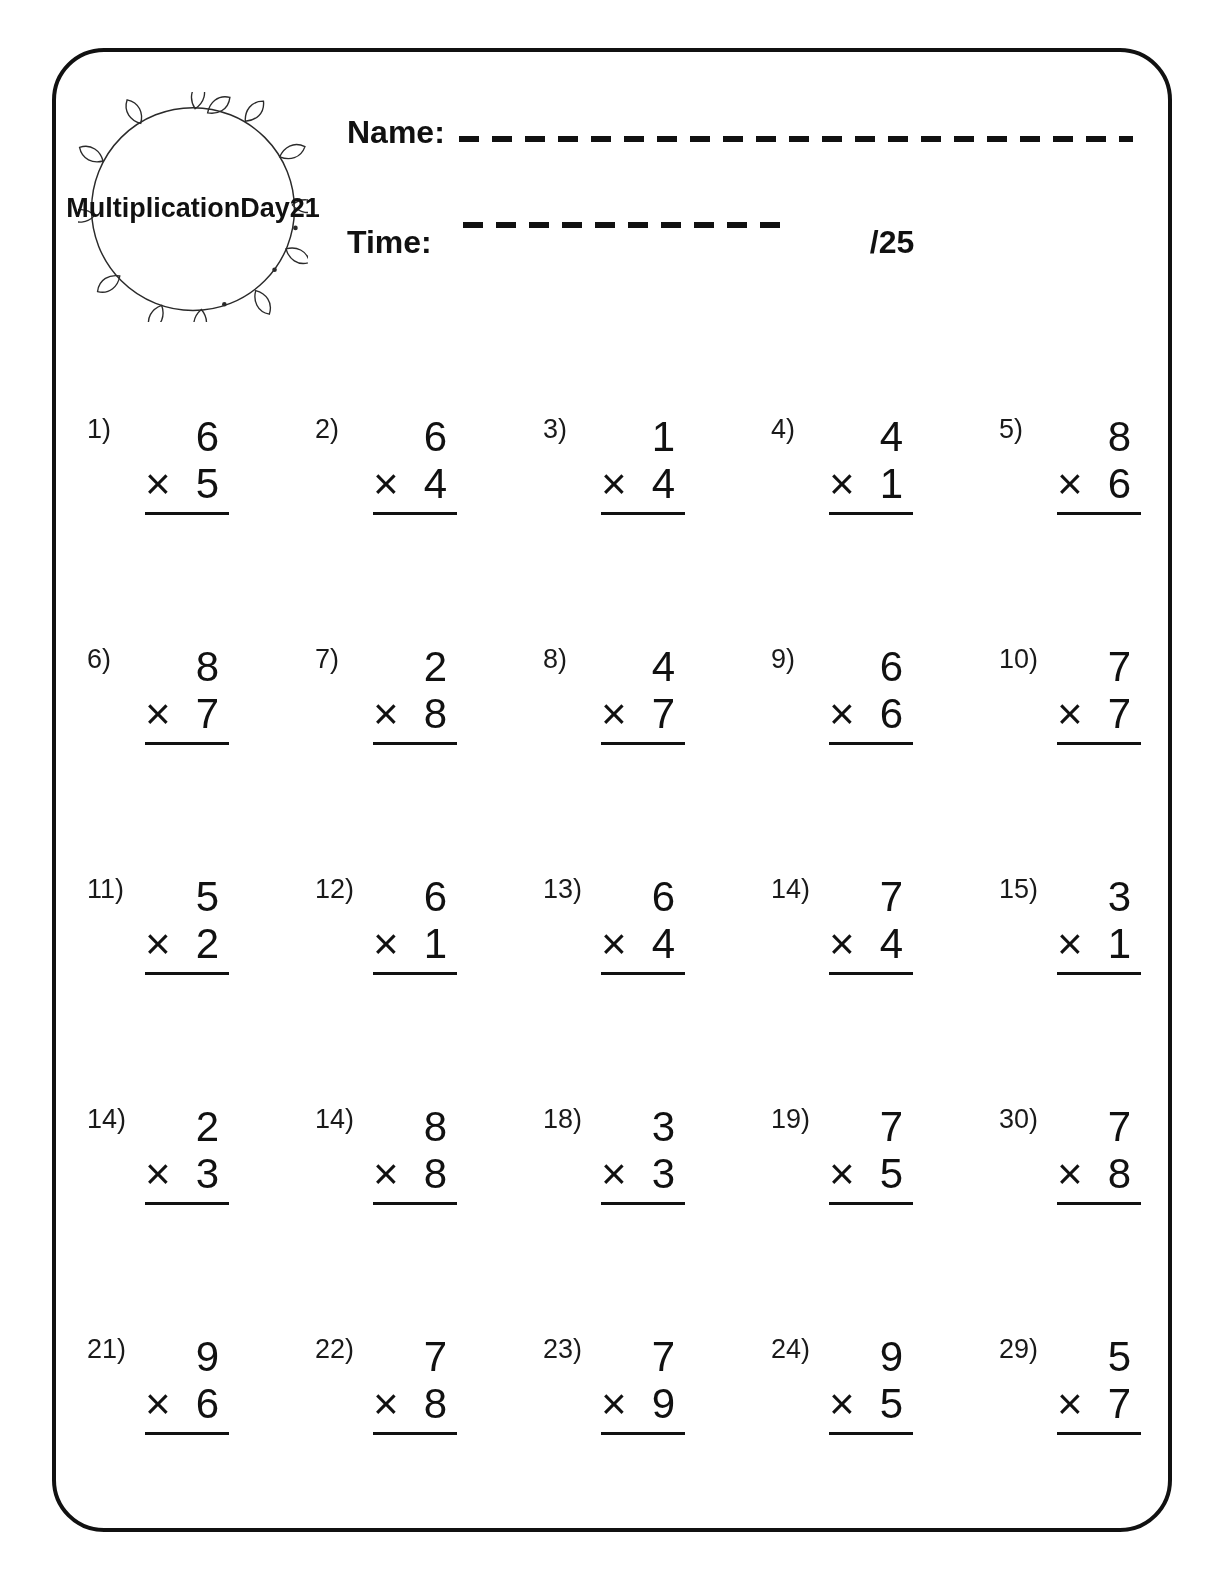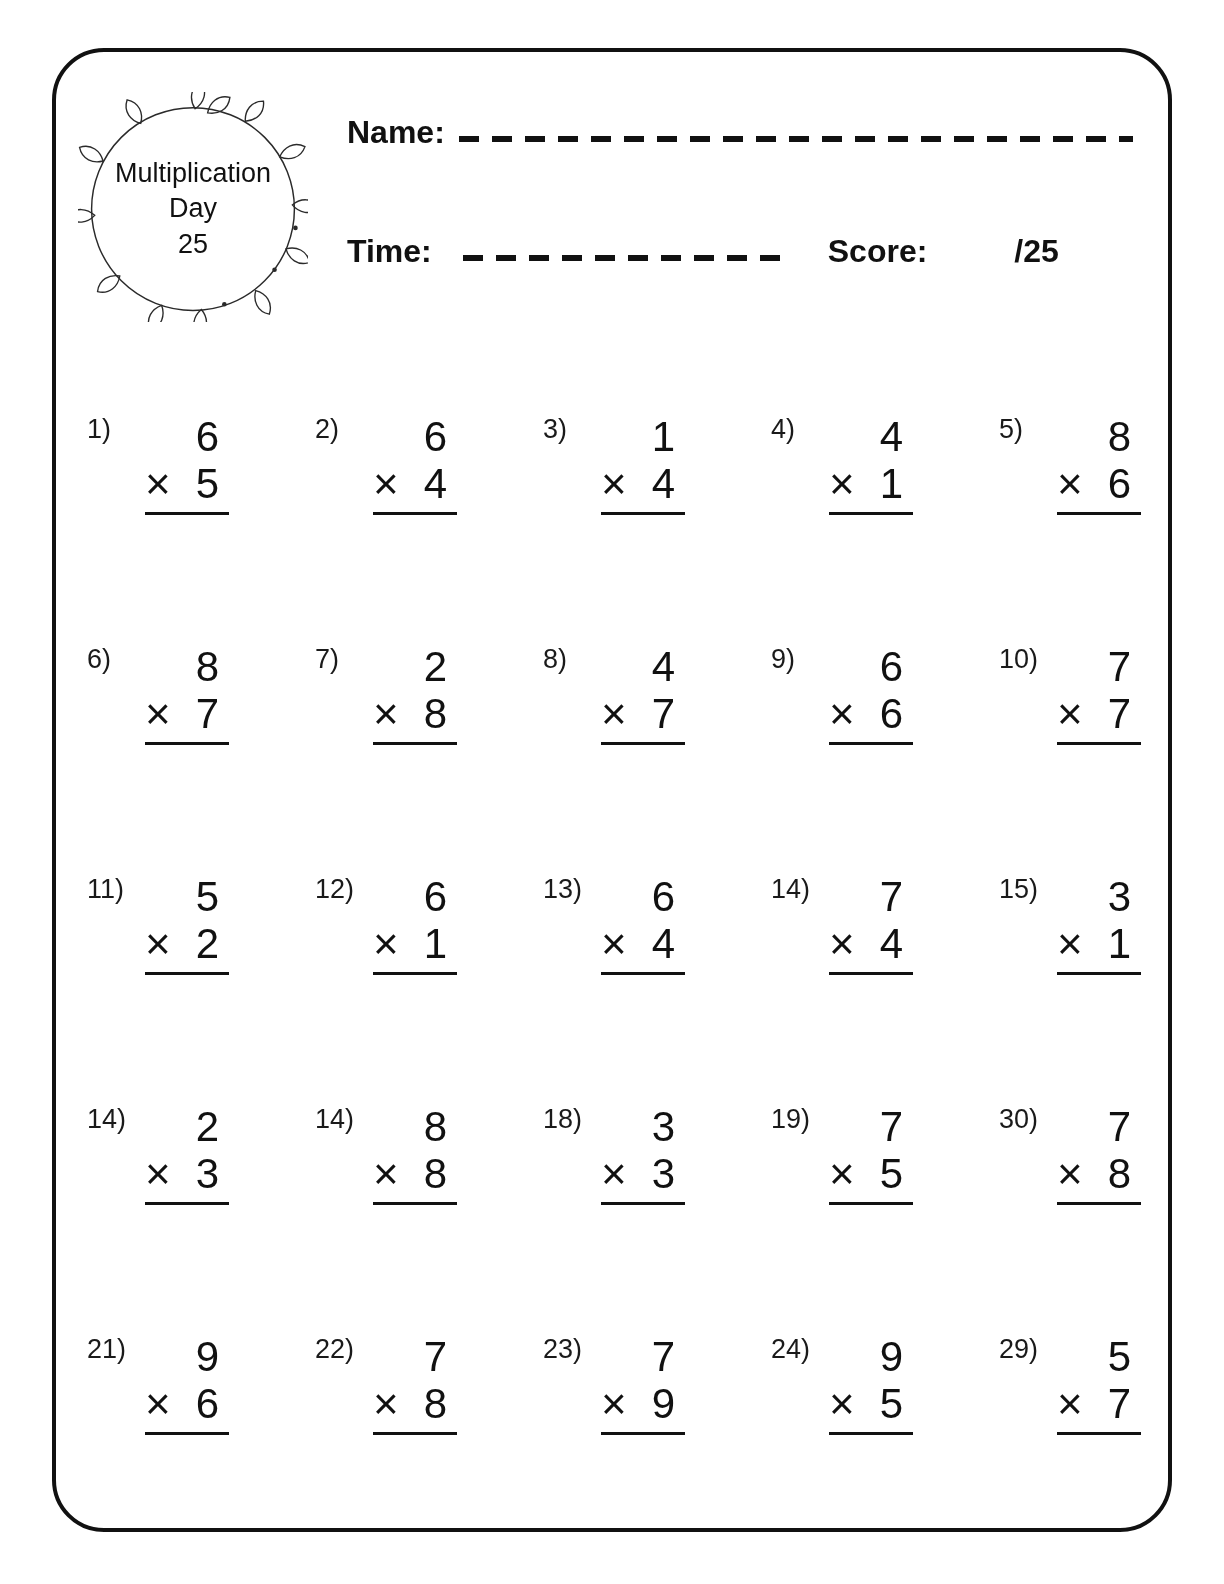--- a/index.html
+++ b/index.html
@@ -16,33 +16,33 @@
     width: 1120px; height: 1484px;
     border: 4px solid #111; border-radius: 52px;
     pointer-events: none;
   }
 
   
   .logo { position: absolute; left: 78px; top: 92px; width: 230px; height: 230px; }
   .logo svg { position: absolute; left: 0; top: 0; width: 230px; height: 230px; }
   .logo-text {
     position: absolute; inset: 0;
-    display: flex; flex-direction: column; justify-content: center; align-items: center;
-    text-align: center; font-size: 27px; font-weight: 400; line-height: 1.3;
+    display: flex; flex-direction: row; justify-content: center; align-items: center;
+    text-align: center; font-size: 27px; font-weight: 700; line-height: 1.3;
     padding-top: 4px;
   }
 
   
   .name-row {
     position: absolute; left: 347px; top: 112px; width: 790px;
     display: flex; align-items: flex-end;
   }
   .time-row {
-    position: absolute; left: 347px; top: 231px; width: 790px;
-    display: flex; align-items: flex-end; gap: 21px;
+    position: absolute; left: 347px; top: 222px; width: 790px;
+    display: flex; align-items: flex-start; gap: 21px;
   }
   .hlabel { font-size: 32px; font-weight: 600; line-height: 1.25; white-space: nowrap; }
   .dash-line {
     height: 6px;
     background: repeating-linear-gradient(90deg, #111 0 20px, transparent 20px 33px);
   }
   .name-line { flex: 1; margin: 0 4px 10px 14px; }
   .time-line { width: 320px; margin: 0 0 10px 10px; }
   .score-label { margin-left: 24px; }
   .score-value { margin-left: 66px; font-weight: 600; }
@@ -98,33 +98,32 @@
       <use href="#leaf" transform="translate(16,118) rotate(268)"></use>
       <use href="#leaf" transform="translate(24,66) rotate(300)"></use>
       <use href="#leaf" transform="translate(60,30) rotate(330)"></use>
       <circle cx="208" cy="130" r="2.2" fill="#2a2a2a"></circle>
       <circle cx="188" cy="170" r="2.2" fill="#2a2a2a"></circle>
       <circle cx="140" cy="203" r="2.2" fill="#2a2a2a"></circle>
     </svg>
     <div class="logo-text">
       <div>Multiplication</div>
       <div>Day</div>
-      <div>25</div>
+      <div>21</div>
     </div>
   </div>
 
   <div class="name-row">
     <span class="hlabel">Name:</span>
     <span class="dash-line name-line"></span>
   </div>
 
   <div class="time-row">
     <span class="hlabel">Time:</span>
     <span class="dash-line time-line"></span>
-    <span class="hlabel score-label">Score:</span>
     <span class="hlabel score-value">/25</span>
   </div>
 
   <main class="grid">
     <div class="problem">
       <span class="pnum">1)</span>
       <div class="work">
         <div class="top-op">6</div>
         <div class="bot-row">
           <span class="times">×</span>

